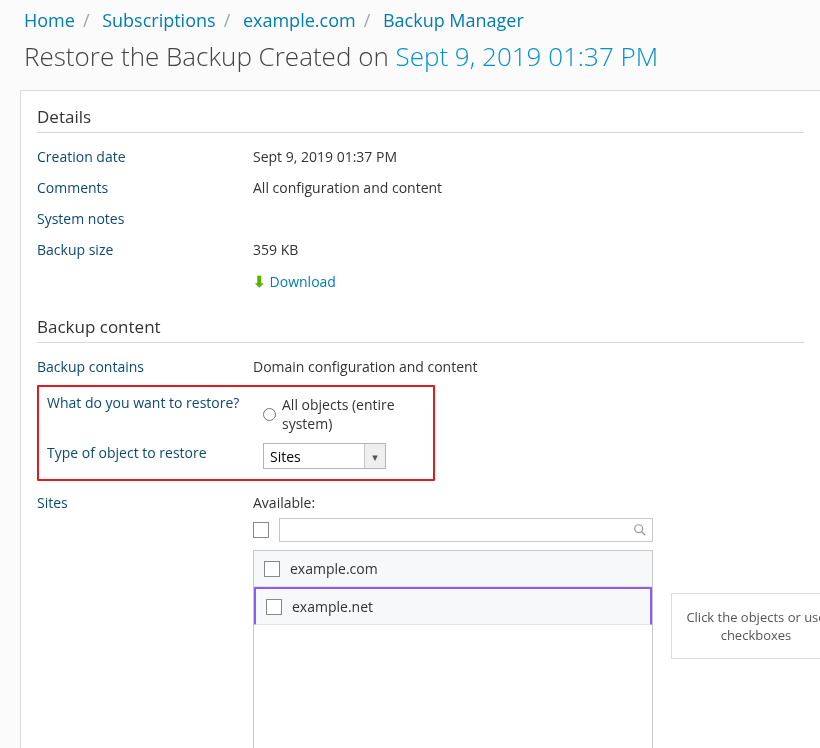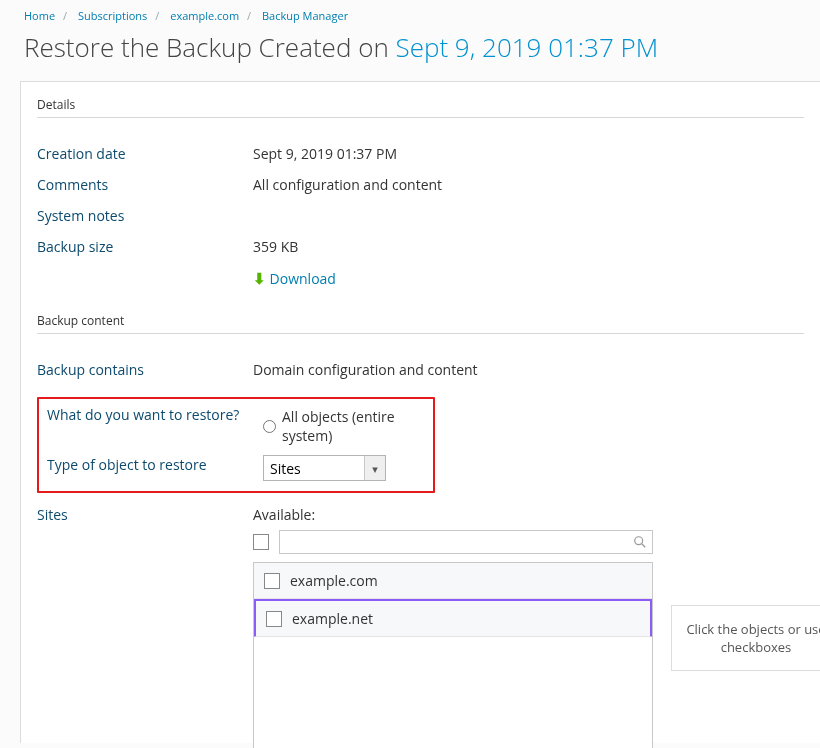--- a/index.html
+++ b/index.html
@@ -1,23 +1,23 @@
 <!DOCTYPE html>
 <html><head>
 <meta charset="utf-8">
 <style>
   html,body{margin:0;padding:0;font-family:"Open Sans","Segoe UI",Arial,sans-serif;font-size:14px;color:#222;background:#fbfbfb;}
   body{width:820px;height:748px;overflow:hidden;}
   a{color:#007eb0;text-decoration:none;}
-  .breadcrumb{padding:8px 24px 4px 24px;font-size:11px;}
+  .breadcrumb{padding:8px 24px 4px 24px;font-size:18px;}
   .breadcrumb .sep{margin:0 8px;color:#9aa;}
   .page-title{padding:2px 28px 16px 24px;font-size:26px;font-weight:300;color:#444;}
   .page-title .date{color:#0091d0;}
   .panel{margin:0 0 0 20px;border:1px solid #dcdcdc;border-right:none;border-bottom:none;background:#fff;padding:14px 16px 20px 16px;box-sizing:border-box;width:800px;height:662px;}
-  h2{font-size:12px;font-weight:400;color:#333;margin:0 0 20px 0;border-bottom:1px solid #d8d8d8;padding-bottom:4px;}
+  h2{font-size:17px;font-weight:400;color:#333;margin:0 0 8px 0;border-bottom:1px solid #d8d8d8;padding-bottom:4px;}
   .section + .section{margin-top:18px;}
   .row{display:flex;padding:6px 0;}
   .label{flex:0 0 216px;color:#0c4a6e;}
   .value{flex:1;color:#333;}
   .download-link{color:#007eb0;display:inline-flex;align-items:center;gap:4px;}
   .dl-arrow{color:#55b400;font-weight:bold;font-size:15px;}
   .radio-line{display:flex;align-items:center;gap:6px;padding:2px 0;}
   .radio-line input{margin:0;}
   .select-wrap{display:inline-flex;border:1px solid #b4b4b4;height:24px;background:#fff;}
   .select-wrap select{border:none;outline:none;font:inherit;padding:2px 6px;width:100px;background:transparent;appearance:none;}
@@ -80,21 +80,21 @@
     </div>
   </div>
 
   <div class="section">
     <h2>Backup content</h2>
     <div class="row">
       <div class="label">Backup contains</div>
       <div class="value">Domain configuration and content</div>
     </div>
 
-    <div class="hl-box" style="margin-top:12px;">
+    <div class="hl-box" style="margin-top:3px;">
       <div class="row" style="padding:0;">
         <div class="label">What do you want to restore?</div>
         <div class="value">
           <label class="radio-line">
             <input type="radio" name="what" style="">
             <span>All objects (entire system)</span>
           </label>
         </div>
       </div>
       <div class="row" style="padding:8px 0 0 0;align-items:flex-start;">

